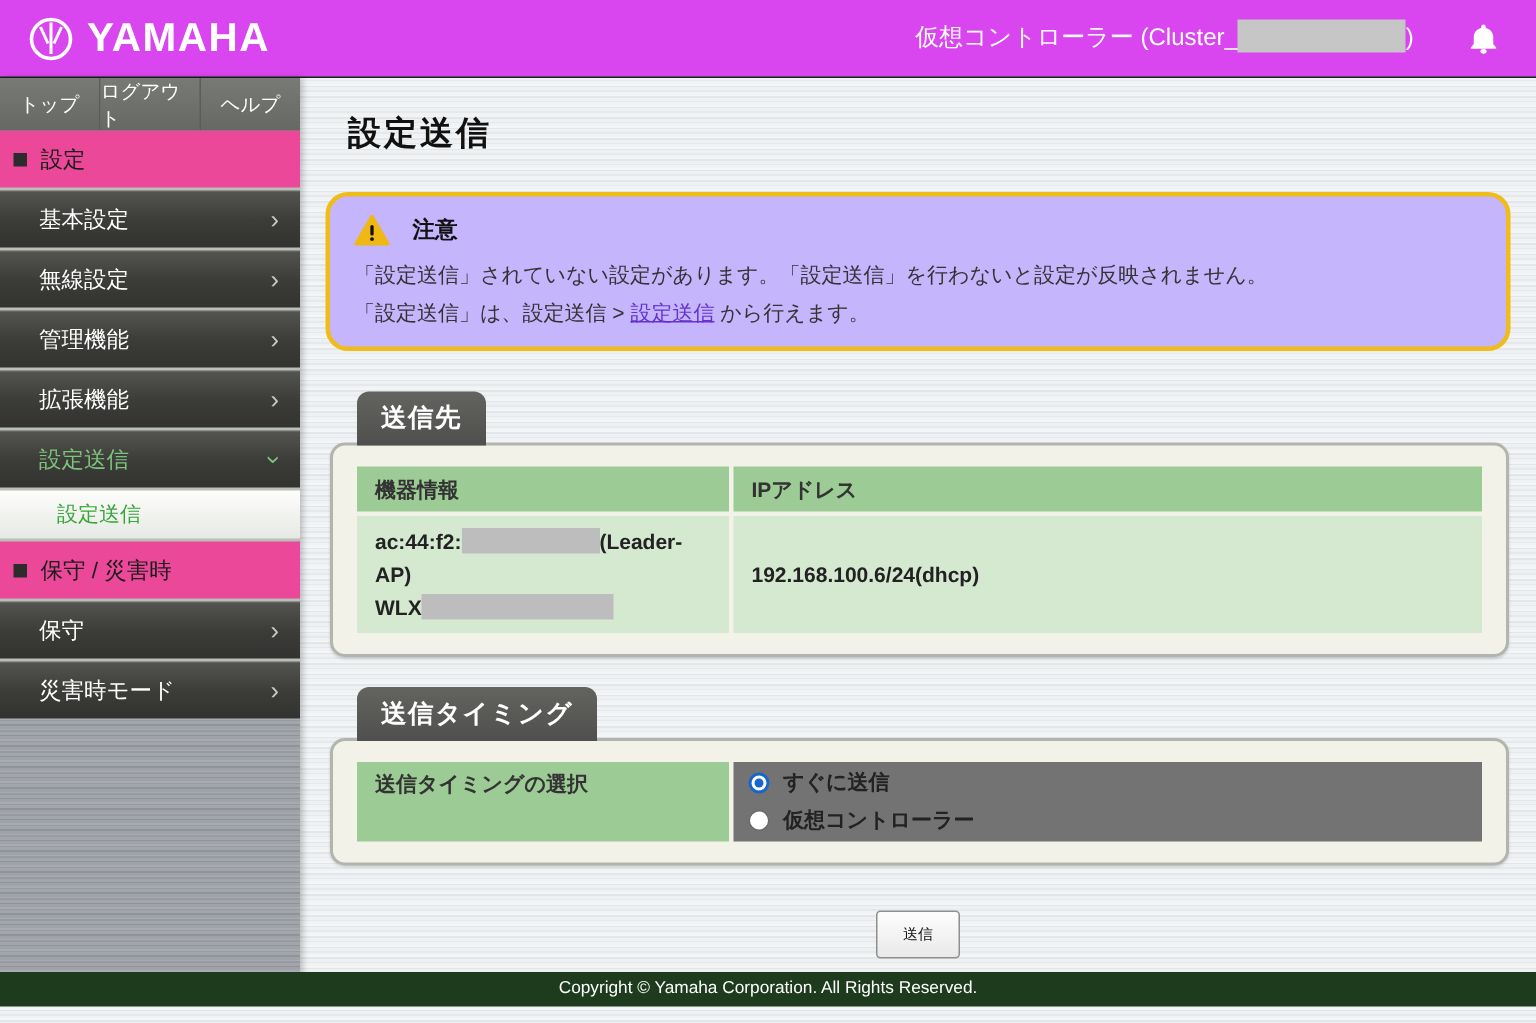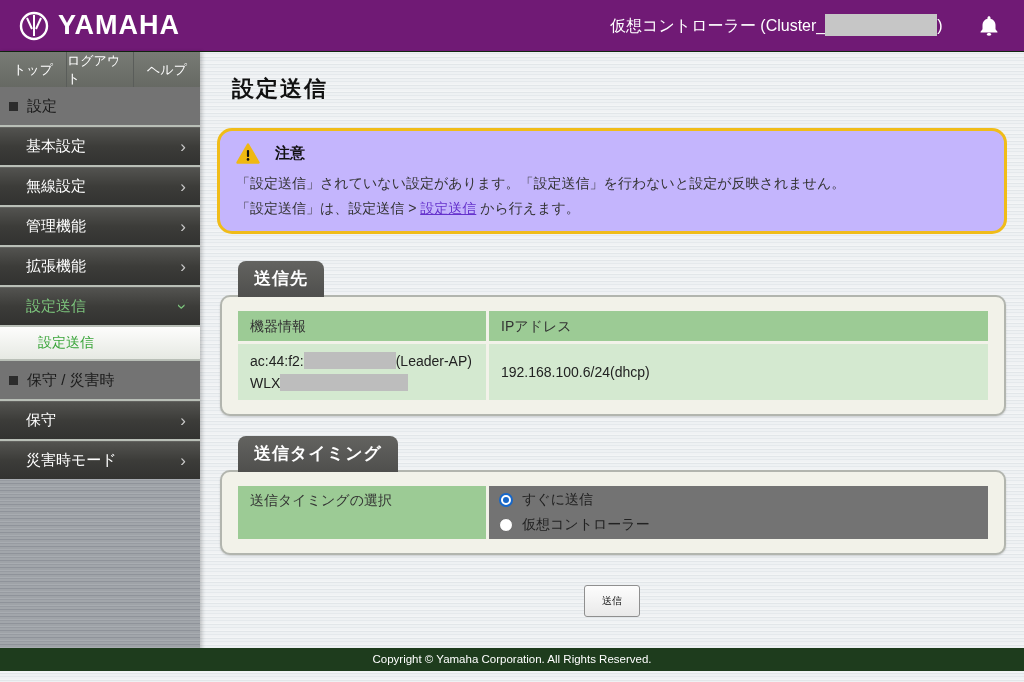--- a/index.html
+++ b/index.html
@@ -7,21 +7,21 @@
   body {
     position:relative; overflow:hidden;
     font-family:"Liberation Sans","DejaVu Sans",sans-serif;
     background:repeating-linear-gradient(180deg,
       #f3f5f6 0px,#f3f5f6 1px,#e2e6e9 1px,#e2e6e9 2px,
       #eef1f3 2px,#eef1f3 4px,#e5e9ec 4px,#e5e9ec 5px,
       #f0f2f4 5px,#f0f2f4 7px);
   }
   
   .topbar { position:absolute; left:0; top:0; width:1024px; height:52px;
-    background:#701a75; border-bottom:1px solid #132712;
+    background:#d946ef; border-bottom:1px solid #132712;
     display:flex; align-items:center; }
   .brand { display:flex; align-items:center; margin-left:18px; }
   .brand svg { width:32px; height:32px; }
   .brand-name { color:#fff; font-weight:bold; font-size:27px; letter-spacing:1px; margin-left:8px; }
   .top-title { position:absolute; left:610px; top:0; height:52px; line-height:52px;
     color:#fff; font-size:16px; white-space:nowrap; }
   .redact { display:inline-block; background:#bdbdbd; height:17px; vertical-align:-3px; }
   .redact.hdr { background:#c6c6c6; height:22px; width:112px; vertical-align:-5px; }
   .redact.w92 { width:92px; }
   .redact.w128 { width:128px; }
@@ -32,21 +32,21 @@
       #a8acb1 0px,#a8acb1 1px,#979ba1 1px,#979ba1 2px,
       #a2a6ab 2px,#a2a6ab 4px,#8f939a 4px,#8f939a 5px,
       #9fa3a8 5px,#9fa3a8 7px);
     box-shadow:2px 0 4px rgba(0,0,0,.22); }
   .side-tabs { display:flex; height:35px; background:#6e716c; }
   .side-tab { flex:1; display:flex; align-items:center; justify-content:center;
     color:#fff; font-size:13px; cursor:pointer; border-right:1px solid #5a5d5a;
     background:linear-gradient(180deg,#787b75,#666963); }
   .side-tab:last-child { border-right:none; }
   .menu { background:#b9bfb7; }
-  .side-header { height:38px; margin-bottom:2px; background:#737373;
+  .side-header { height:38px; margin-bottom:2px; background:#ec4899;
     display:flex; align-items:center; padding-left:9px; font-size:15px; color:#1b1b1b; }
   .sq { width:9px; height:9px; background:#2c2c2c; margin-right:9px; }
   .side-item { height:38px; margin-bottom:2px; display:flex; align-items:center;
     padding:0 14px 0 26px; color:#fff; font-size:15px; cursor:pointer;
     background:linear-gradient(180deg,#535350 0%,#3c3c39 50%,#323230 100%);
     border-top:1px solid #636360; }
   .side-item .lbl { flex:1; }
   .chev { color:#c9c9c9; font-size:17px; line-height:1; display:inline-block; }
   .chev.down { transform:rotate(90deg); }
   .side-item.active .lbl, .side-item.active .chev { color:#7cc47c; }
@@ -65,21 +65,21 @@
   .n-link { color:#6633cc; text-decoration:underline; cursor:pointer; }
   
   .section { margin-left:20px; width:786px; }
   .section.first { margin-top:27px; }
   .section.second { margin-top:20px; }
   .section-tab { display:inline-block; position:relative; z-index:2; margin-left:18px; margin-bottom:-2px;
     background:linear-gradient(180deg,#636360,#4f4f4d); color:#fff; font-weight:bold; font-size:17px;
     padding:6px 16px 7px; border-radius:8px 8px 0 0; letter-spacing:1px; }
   .panel { position:relative; z-index:1; border:2px solid #b2b5ae; border-radius:10px;
     background:#f2f2e9; padding:14px 16px; box-shadow:0 1px 2px rgba(0,0,0,.15); }
-  .tbl { display:grid; grid-template-columns:248px 1fr; gap:3px; }
+  .tbl { display:grid; grid-template-columns:248px 1fr; gap:3px;font-weight:bold; }
   .th { background:#9ccb95; padding:5px 12px; font-size:14px; color:#333; line-height:20px;
     display:flex; flex-direction:column; justify-content:center; }
   .td { background:#d4e9d0; padding:6px 12px; font-size:14px; color:#222; line-height:22px; }
   .td.center { display:flex; align-items:center; }
   .cell-label { background:#9ccb95; padding:6px 12px; font-size:14px; color:#333; }
   .cell-options { background:#737373; padding:5px 10px; display:flex; flex-direction:column; justify-content:center; gap:7px; }
   .radio-row { display:flex; align-items:center; cursor:pointer; }
   .radio { width:14px; height:14px; border-radius:50%; background:#fff; border:1px solid #6a6a6a;
     position:relative; flex:none; }
   .radio.sel { border:2px solid #1667c9; }

